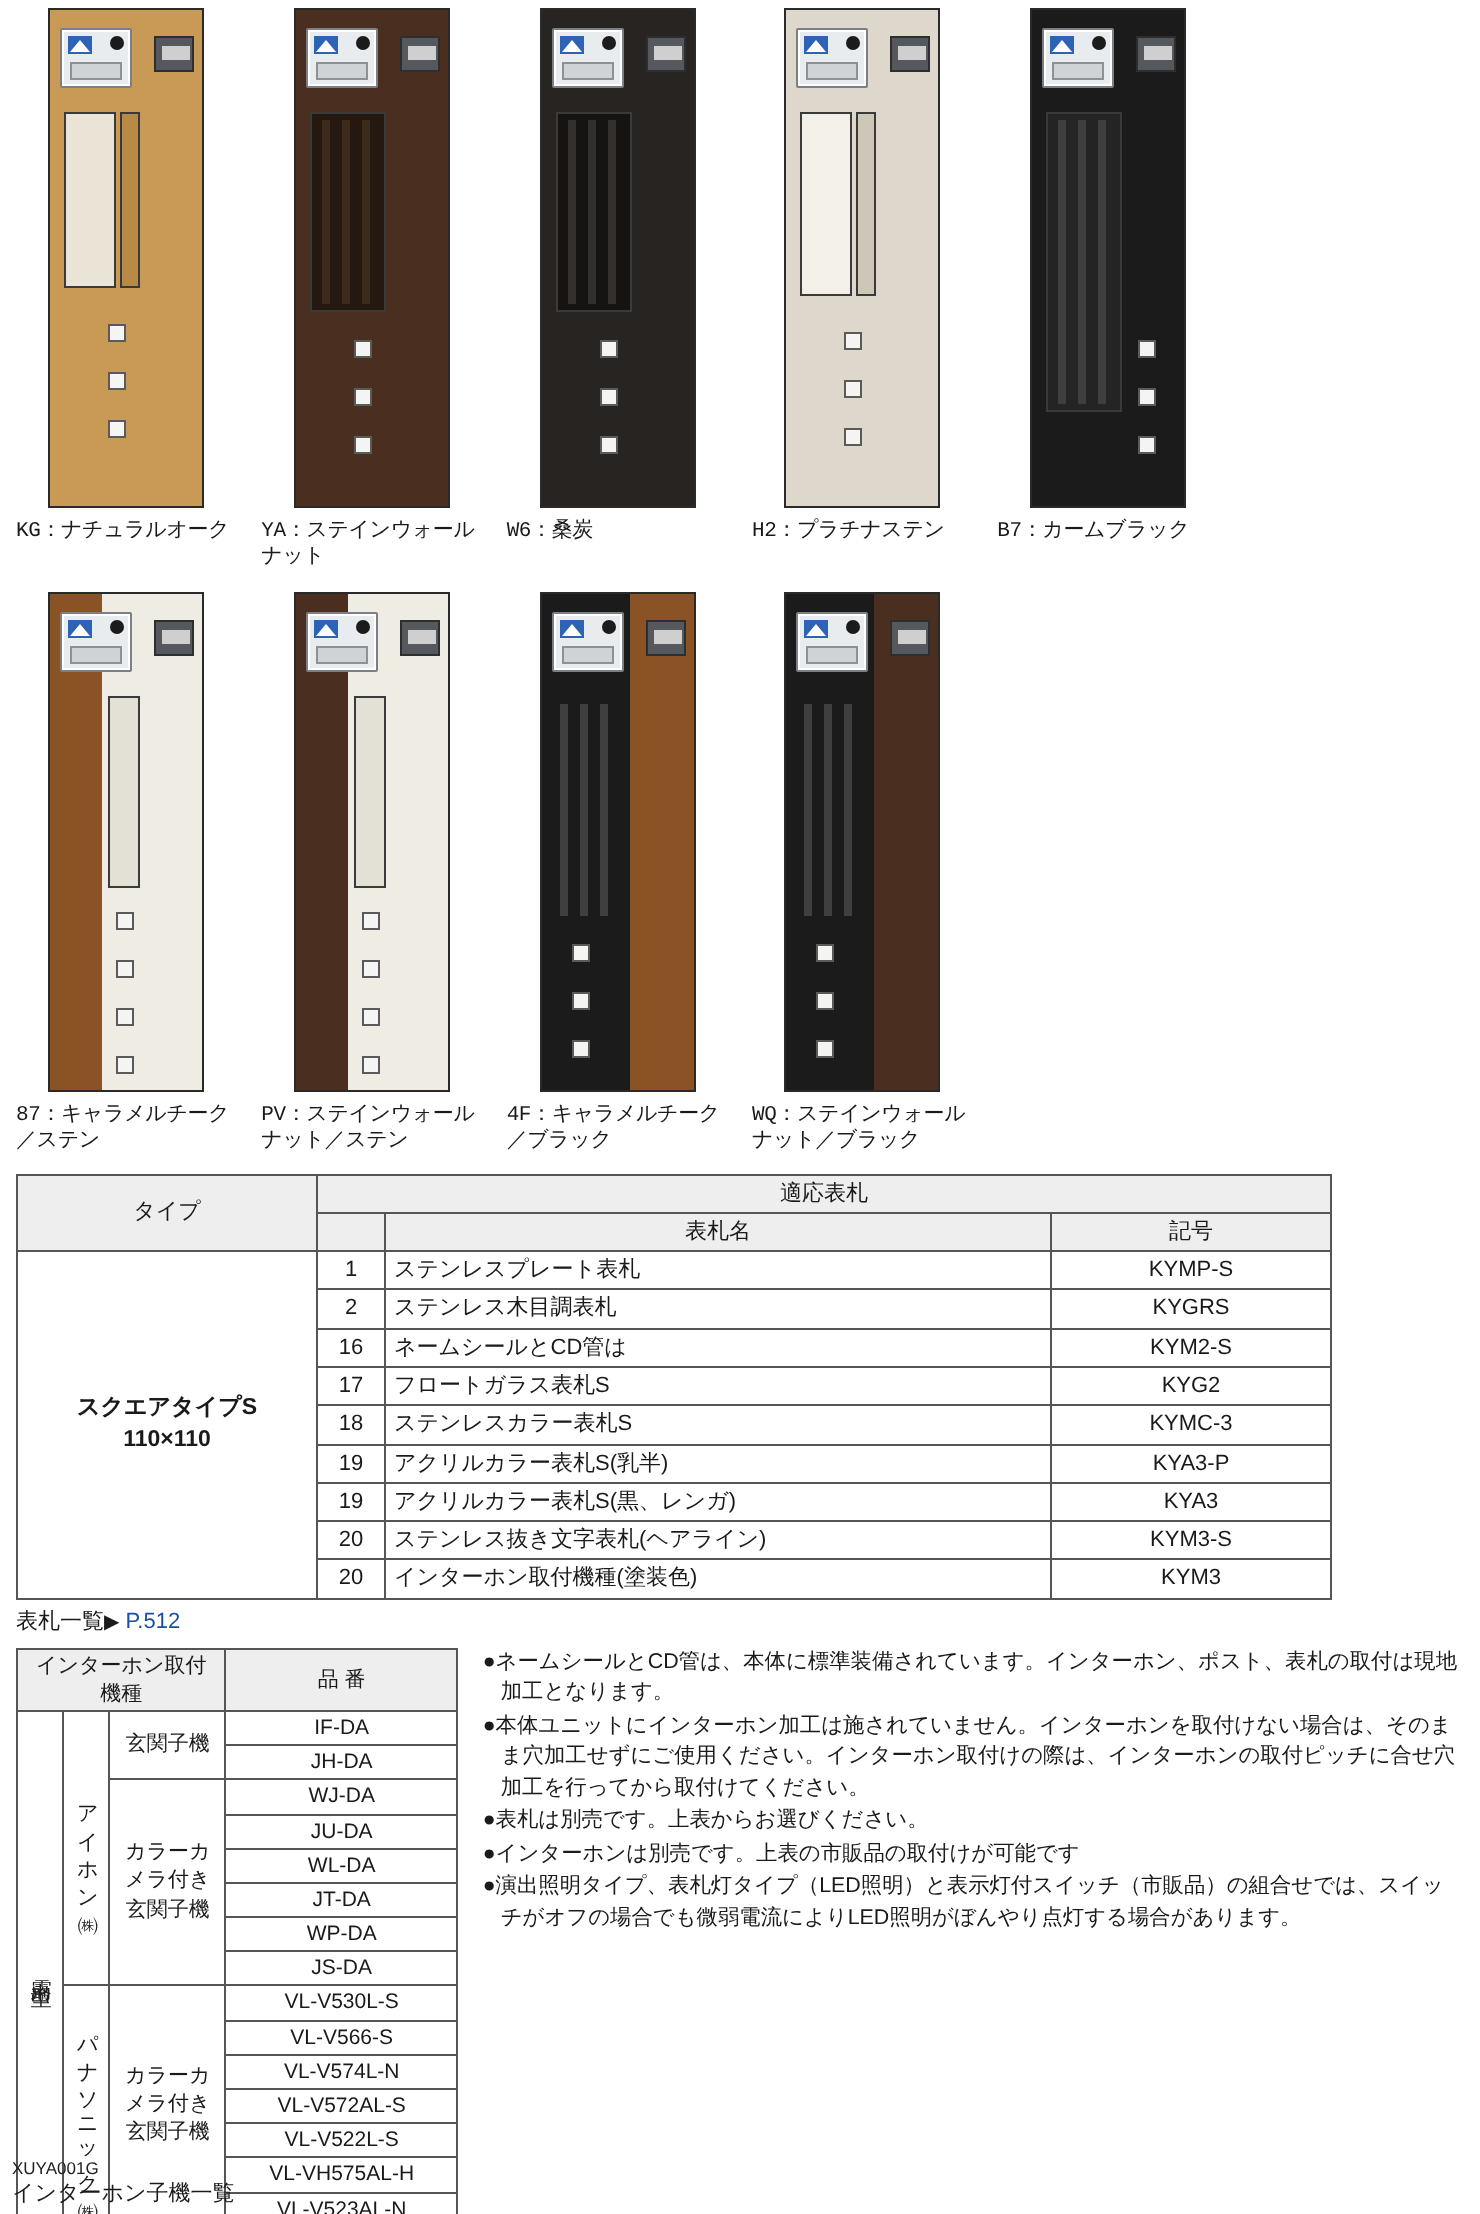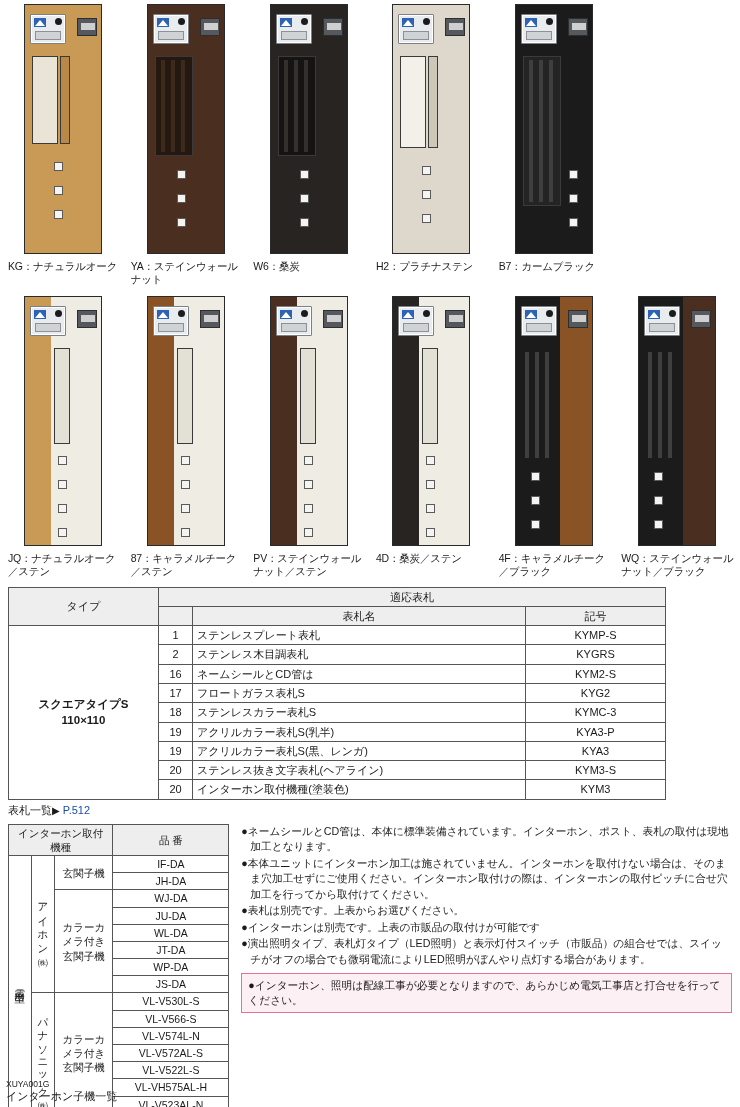--- a/index.html
+++ b/index.html
@@ -24,20 +24,21 @@
   }
   .cell { display:flex; flex-direction:column; align-items:center; }
   .post-wrap { height: 252px; display:flex; align-items:flex-start; justify-content:center; width:100%; }
   .caption {
     font-size: 10.5px;
     line-height: 1.25;
     margin-top: 4px;
     align-self: flex-start;
     padding-left: 2px;
     letter-spacing: -0.2px;
+    font-family: Liberation Mono, monospace;
   }
 
   
   .post { position: relative; width: 78px; height: 250px; }
   .body { position:absolute; left:0; top:0; width:100%; height:100%; border:1px solid #2a2a2a; }
   .body.split { display:flex; }
   .col { height:100%; }
 
   
   .panel {
@@ -88,21 +89,21 @@
   
   .bottom { display:flex; padding: 6px 8px 0 8px; gap: 8px; }
   .tbl-intercom { font-size: 10.5px; }
   .tbl-intercom th, .tbl-intercom td { border:1px solid #555; padding:1px 4px; line-height:1.35; }
   .tbl-intercom th { background:#eeeeee; font-weight:normal; text-align:center; }
   .vert {
     writing-mode: vertical-rl; text-orientation: upright;
     letter-spacing: 2px; padding: 2px 1px; text-align:center; width:16px;
   }
   .tbl-intercom td.model { text-align:center; width: 116px; }
-  .tbl-intercom td.grp { text-align:center; width: 58px; }
+  .tbl-intercom td.grp { text-align:center; width: 58px; font-family: Liberation Serif, serif; }
 
   .notes { flex:1; font-size: 10.7px; line-height: 1.45; padding-left: 4px; }
   .notes p { margin: 0 0 1px 0; text-indent: -9px; padding-left: 9px; }
   .note-box {
     margin-top: 6px; border:1px solid #e2739c; background:#fdf0f5;
     padding: 4px 6px; font-size:10.7px; line-height:1.4;
   }
   .footer-code { position:absolute; left:6px; bottom:18px; font-size:8.5px; color:#222; }
   .footer-label { position:absolute; left:6px; bottom:3px; font-size:11px; }
 </style>
@@ -212,111 +213,67 @@
             <div class="btn"></div>
         </div>
         <div class="lockbox"></div>
       </div>
     </div>
     <div class="caption">B7：カームブラック</div>
   </div>
 </div>
 
 <div class="grid" style="margin-top:6px;">
+
   <div class="cell">
     <div class="post-wrap">
       <div class="post">
         <div class="body split" style="background:#efece3">
-          <div class="col" style="width:26px;background:#c89a55;"></div>
+          <div class="col" style="width:26px;background:#8a5326;"></div>
           <div class="col" style="flex:1;background:#efece3;"></div>
         </div>
         <div class="panel" style="left:30px;top:52px;width:16px;height:96px;background:#e3e0d6;"></div>
         <div class="sq" style="left:34px;top:160px;"></div>
         <div class="sq" style="left:34px;top:184px;"></div>
         <div class="sq" style="left:34px;top:208px;"></div>
         <div class="sq" style="left:34px;top:232px;"></div>
         <div class="intercom">
           <div class="logo"></div>
             <div class="cam"></div>
             <div class="btn"></div>
         </div>
         <div class="lockbox"></div>
       </div>
     </div>
-    <div class="caption">JQ：ナチュラルオーク／ステン</div>
+    <div class="caption">87：キャラメルチーク／ステン</div>
   </div>
 
   <div class="cell">
     <div class="post-wrap">
       <div class="post">
         <div class="body split" style="background:#efece3">
-          <div class="col" style="width:26px;background:#8a5326;"></div>
+          <div class="col" style="width:26px;background:#4a2f20;"></div>
           <div class="col" style="flex:1;background:#efece3;"></div>
         </div>
         <div class="panel" style="left:30px;top:52px;width:16px;height:96px;background:#e3e0d6;"></div>
         <div class="sq" style="left:34px;top:160px;"></div>
         <div class="sq" style="left:34px;top:184px;"></div>
         <div class="sq" style="left:34px;top:208px;"></div>
         <div class="sq" style="left:34px;top:232px;"></div>
         <div class="intercom">
           <div class="logo"></div>
             <div class="cam"></div>
             <div class="btn"></div>
         </div>
         <div class="lockbox"></div>
       </div>
     </div>
-    <div class="caption">87：キャラメルチーク／ステン</div>
-  </div>
-
-  <div class="cell">
-    <div class="post-wrap">
-      <div class="post">
-        <div class="body split" style="background:#efece3">
-          <div class="col" style="width:26px;background:#4a2f20;"></div>
-          <div class="col" style="flex:1;background:#efece3;"></div>
-        </div>
-        <div class="panel" style="left:30px;top:52px;width:16px;height:96px;background:#e3e0d6;"></div>
-        <div class="sq" style="left:34px;top:160px;"></div>
-        <div class="sq" style="left:34px;top:184px;"></div>
-        <div class="sq" style="left:34px;top:208px;"></div>
-        <div class="sq" style="left:34px;top:232px;"></div>
-        <div class="intercom">
-          <div class="logo"></div>
-            <div class="cam"></div>
-            <div class="btn"></div>
-        </div>
-        <div class="lockbox"></div>
-      </div>
-    </div>
     <div class="caption">PV：ステインウォールナット／ステン</div>
   </div>
 
-  <div class="cell">
-    <div class="post-wrap">
-      <div class="post">
-        <div class="body split" style="background:#efece3">
-          <div class="col" style="width:26px;background:#272422;"></div>
-          <div class="col" style="flex:1;background:#efece3;"></div>
-        </div>
-        <div class="panel" style="left:30px;top:52px;width:16px;height:96px;background:#e3e0d6;"></div>
-        <div class="sq" style="left:34px;top:160px;"></div>
-        <div class="sq" style="left:34px;top:184px;"></div>
-        <div class="sq" style="left:34px;top:208px;"></div>
-        <div class="sq" style="left:34px;top:232px;"></div>
-        <div class="intercom">
-          <div class="logo"></div>
-            <div class="cam"></div>
-            <div class="btn"></div>
-        </div>
-        <div class="lockbox"></div>
-      </div>
-    </div>
-    <div class="caption">4D：桑炭／ステン</div>
-  </div>
 
   <div class="cell">
     <div class="post-wrap">
       <div class="post">
         <div class="body split" style="background:#1b1b1b">
           <div class="col" style="width:44px;background:#1b1b1b;"></div>
           <div class="col" style="flex:1;background:#8a5326;"></div>
         </div>
         <div class="slot" style="left:10px;top:56px;width:4px;height:106px;background:#3f3f3f;"></div>
         <div class="slot" style="left:20px;top:56px;width:4px;height:106px;background:#3f3f3f;"></div>
@@ -492,18 +449,17 @@
         </tr>
   </tbody>
     </table>
 
   <div class="notes">
     <p>●ネームシールとCD管は、本体に標準装備されています。インターホン、ポスト、表札の取付は現地加工となります。</p>
     <p>●本体ユニットにインターホン加工は施されていません。インターホンを取付けない場合は、そのまま穴加工せずにご使用ください。インターホン取付けの際は、インターホンの取付ピッチに合せ穴加工を行ってから取付けてください。</p>
     <p>●表札は別売です。上表からお選びください。</p>
     <p>●インターホンは別売です。上表の市販品の取付けが可能です</p>
     <p>●演出照明タイプ、表札灯タイプ（LED照明）と表示灯付スイッチ（市販品）の組合せでは、スイッチがオフの場合でも微弱電流によりLED照明がぼんやり点灯する場合があります。</p>
-    <div class="note-box">●インターホン、照明は配線工事が必要となりますので、あらかじめ電気工事店と打合せを行ってください。</div>
   </div>
 </div>
 
 <div class="footer-code">XUYA001G</div>
 <div class="footer-label">インターホン子機一覧</div>
 
 </body></html>

